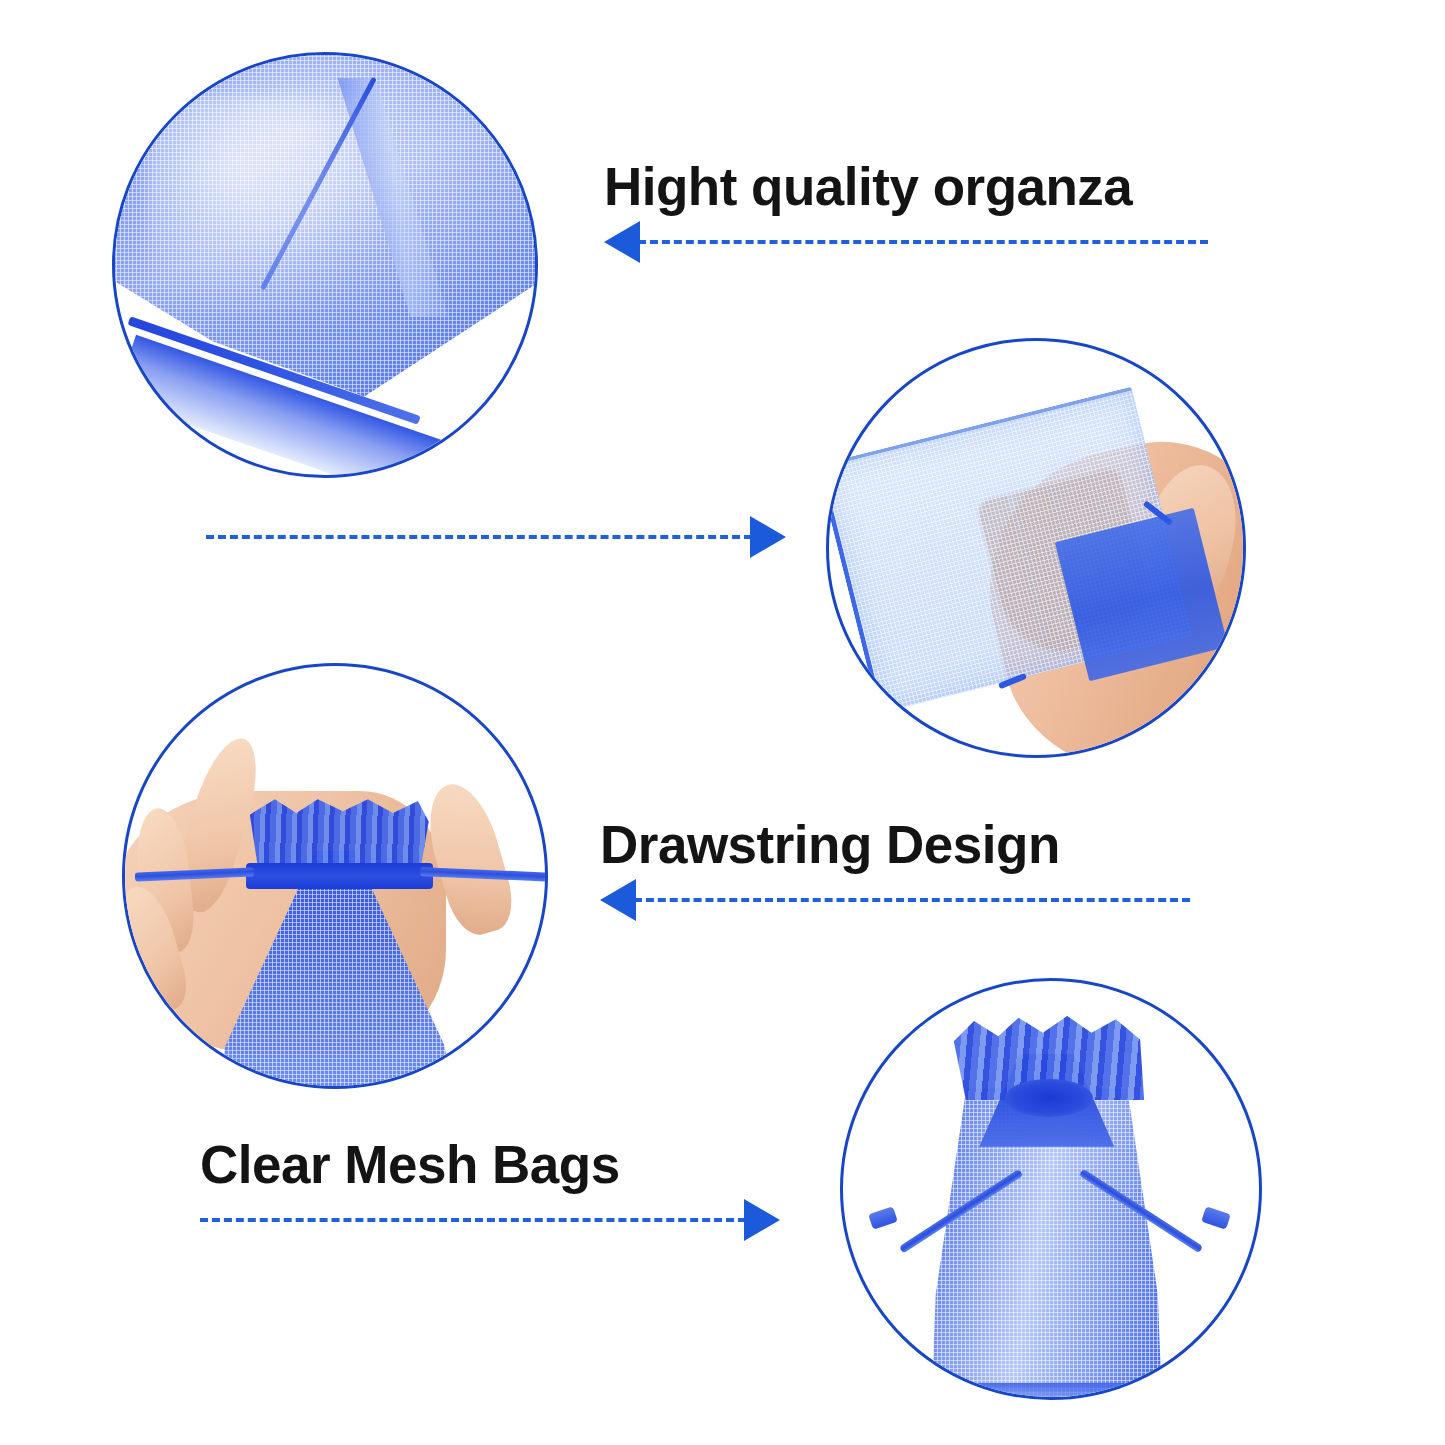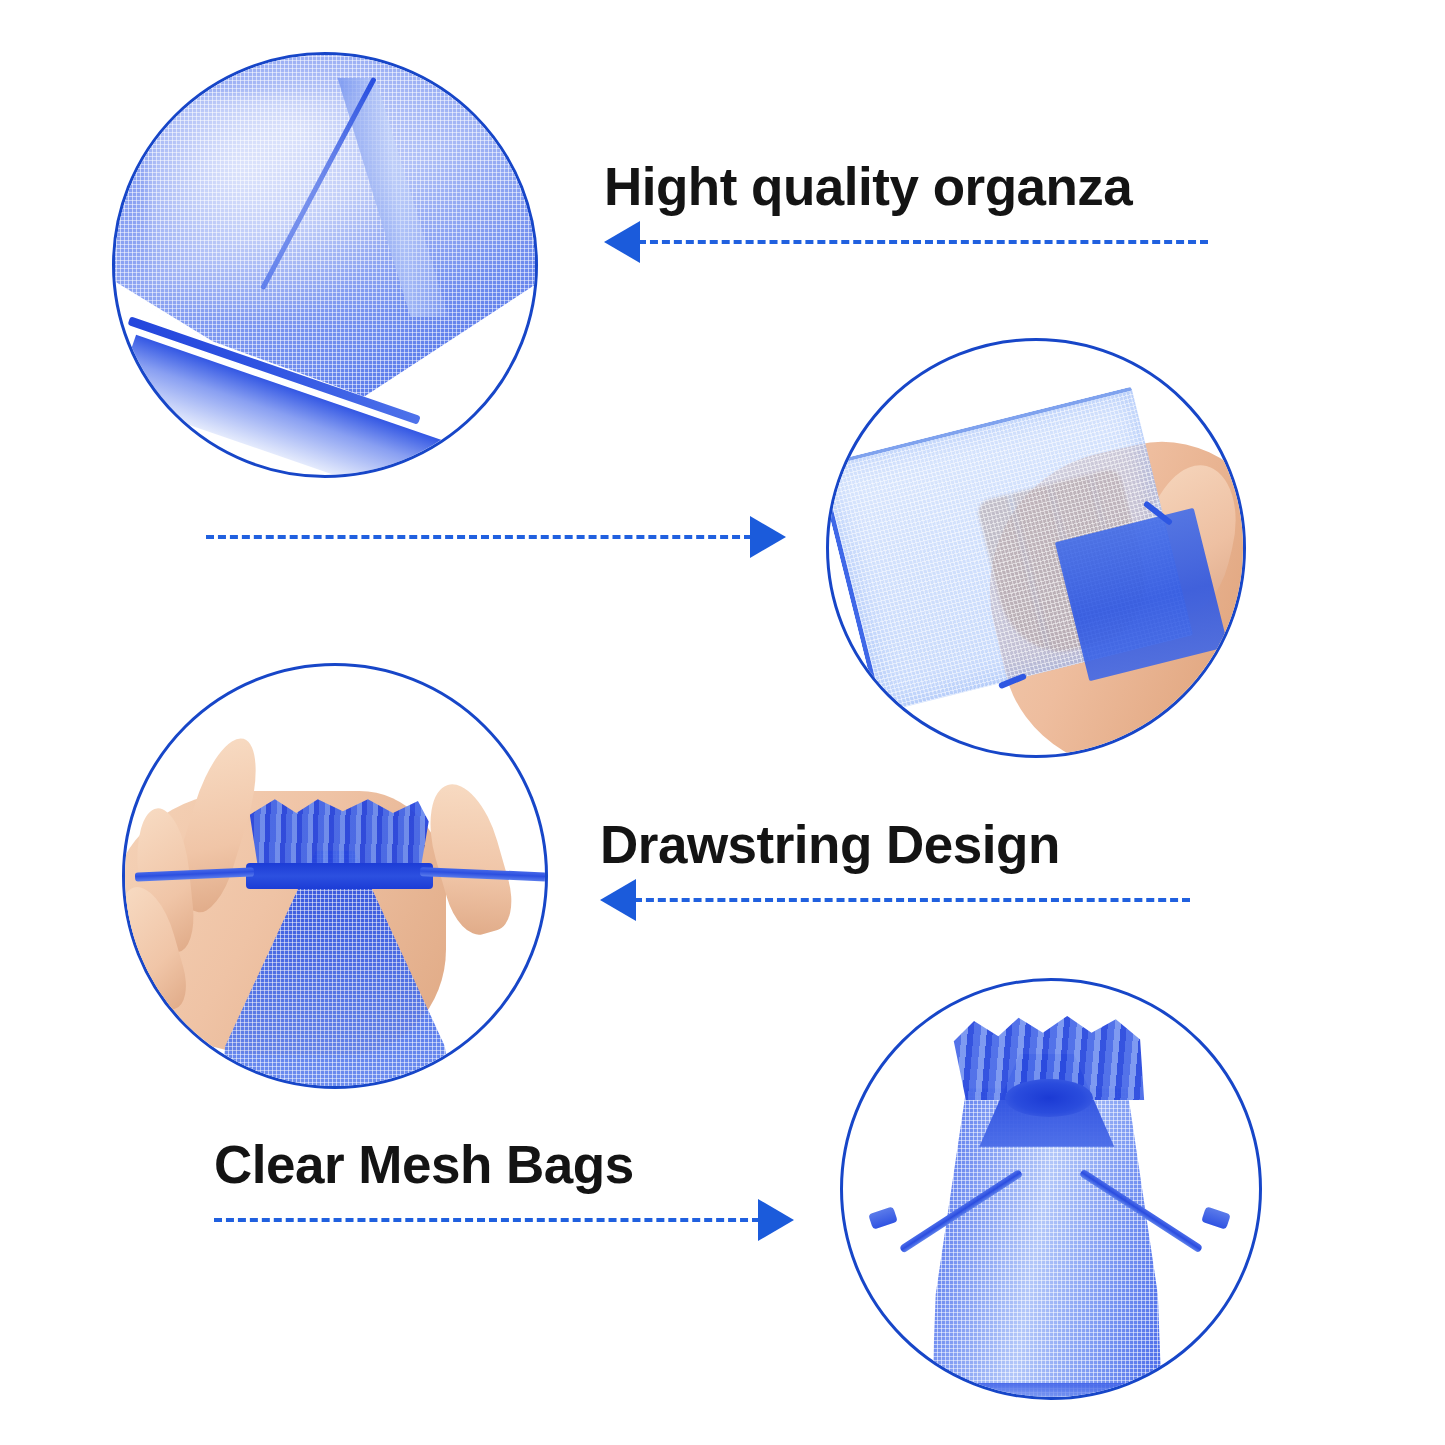--- a/index.html
+++ b/index.html
@@ -438,21 +438,21 @@
   </div>
 
   <div class="feature-callout" style="left:600px; top:818px; width:590px;">
     <div class="callout-text">Drawstring Design</div>
     <div class="callout-arrow dir-left">
       <span class="arrow-line"></span>
       <span class="arrow-head left"></span>
     </div>
   </div>
 
-  <div class="feature-callout" style="left:214px; top:1138px; width:580px;">
+  <div class="feature-callout" style="left:200px; top:1138px; width:580px;">
     <div class="callout-text">Clear Mesh Bags</div>
     <div class="callout-arrow dir-right">
       <span class="arrow-line"></span>
       <span class="arrow-head right"></span>
     </div>
   </div>
 
 </div>
 
 </body></html>

